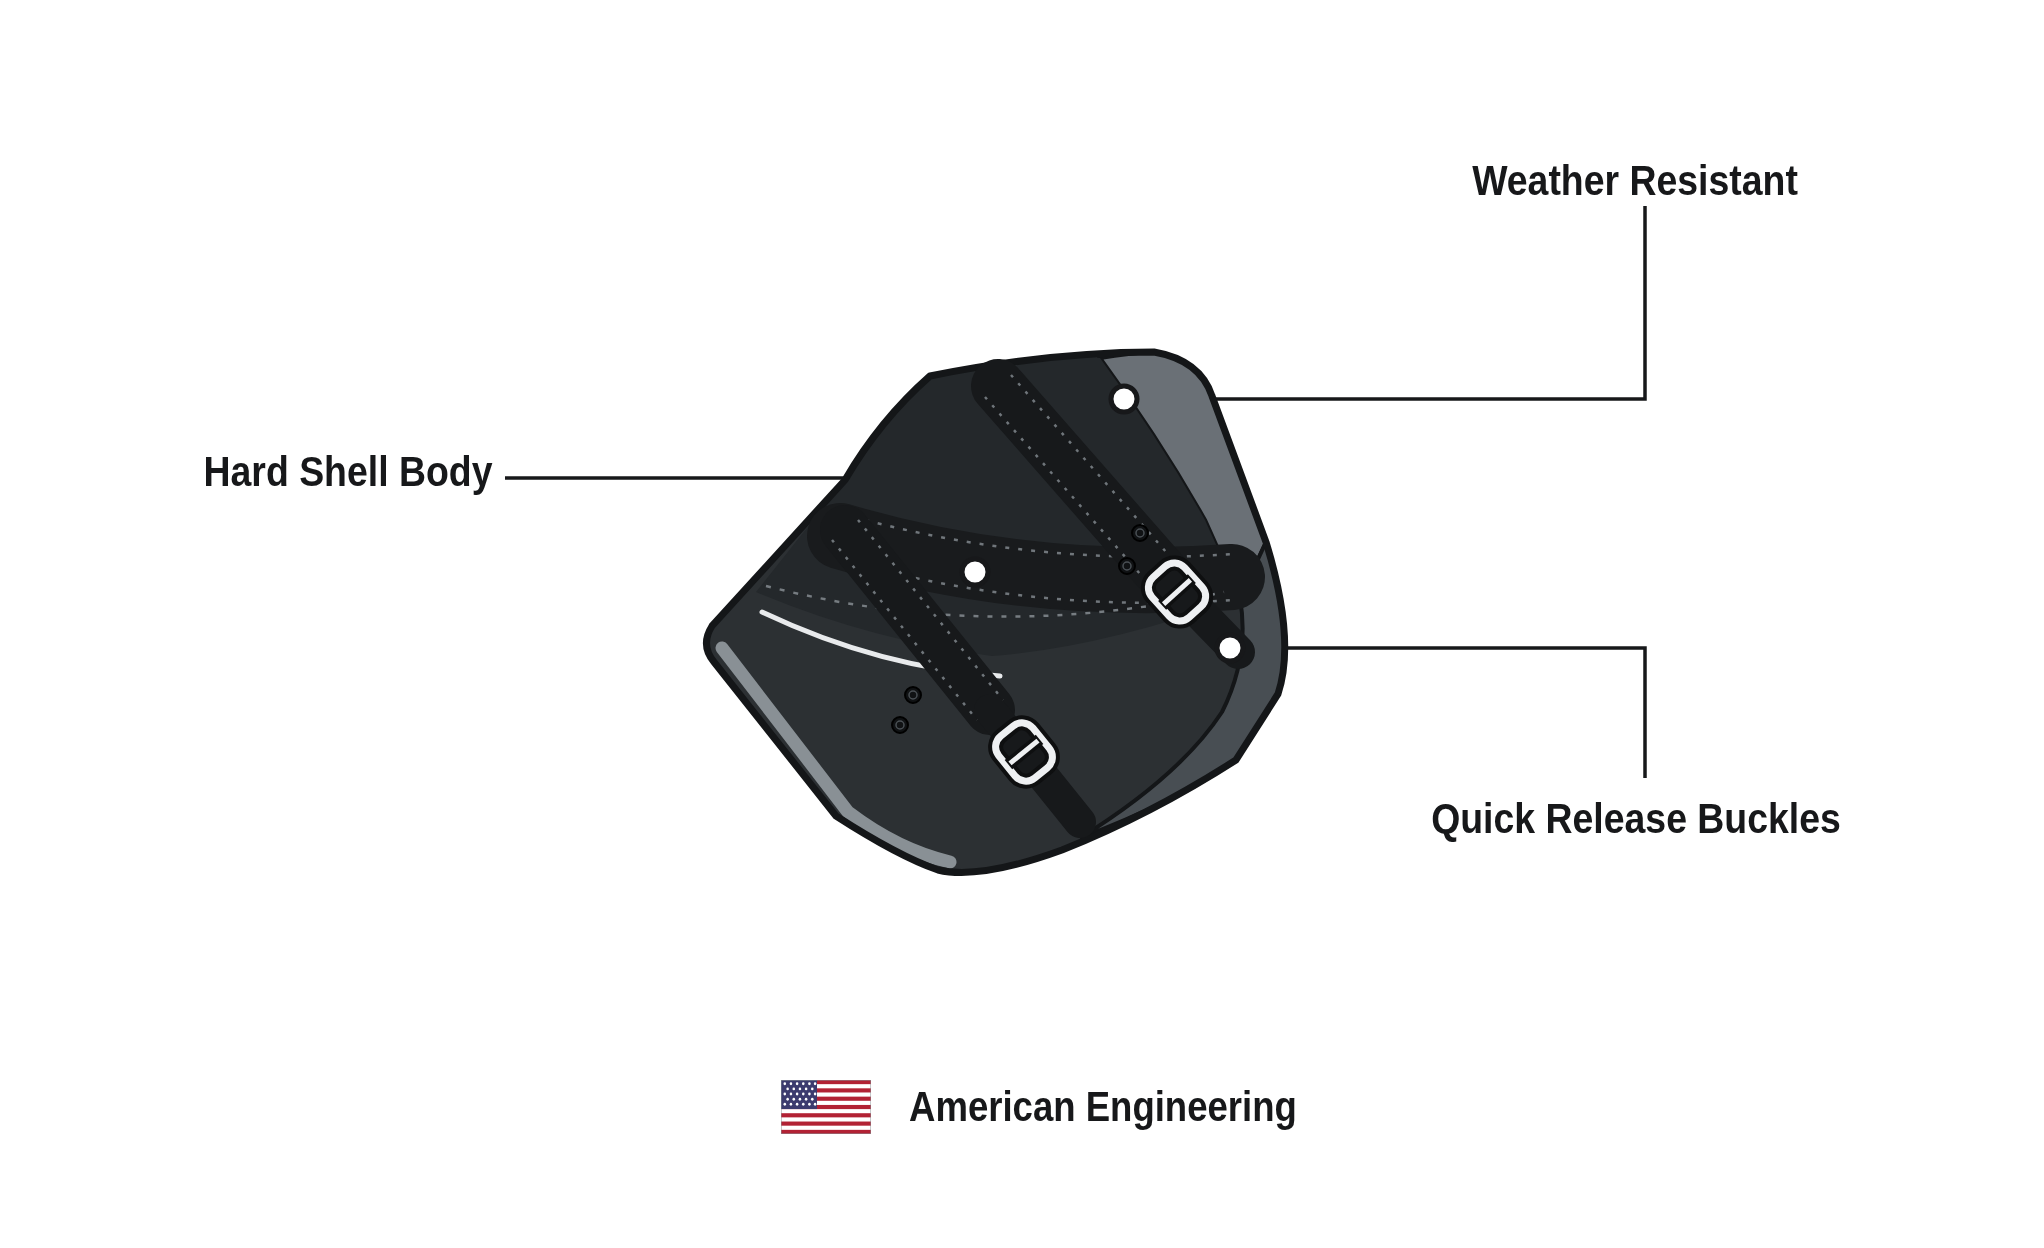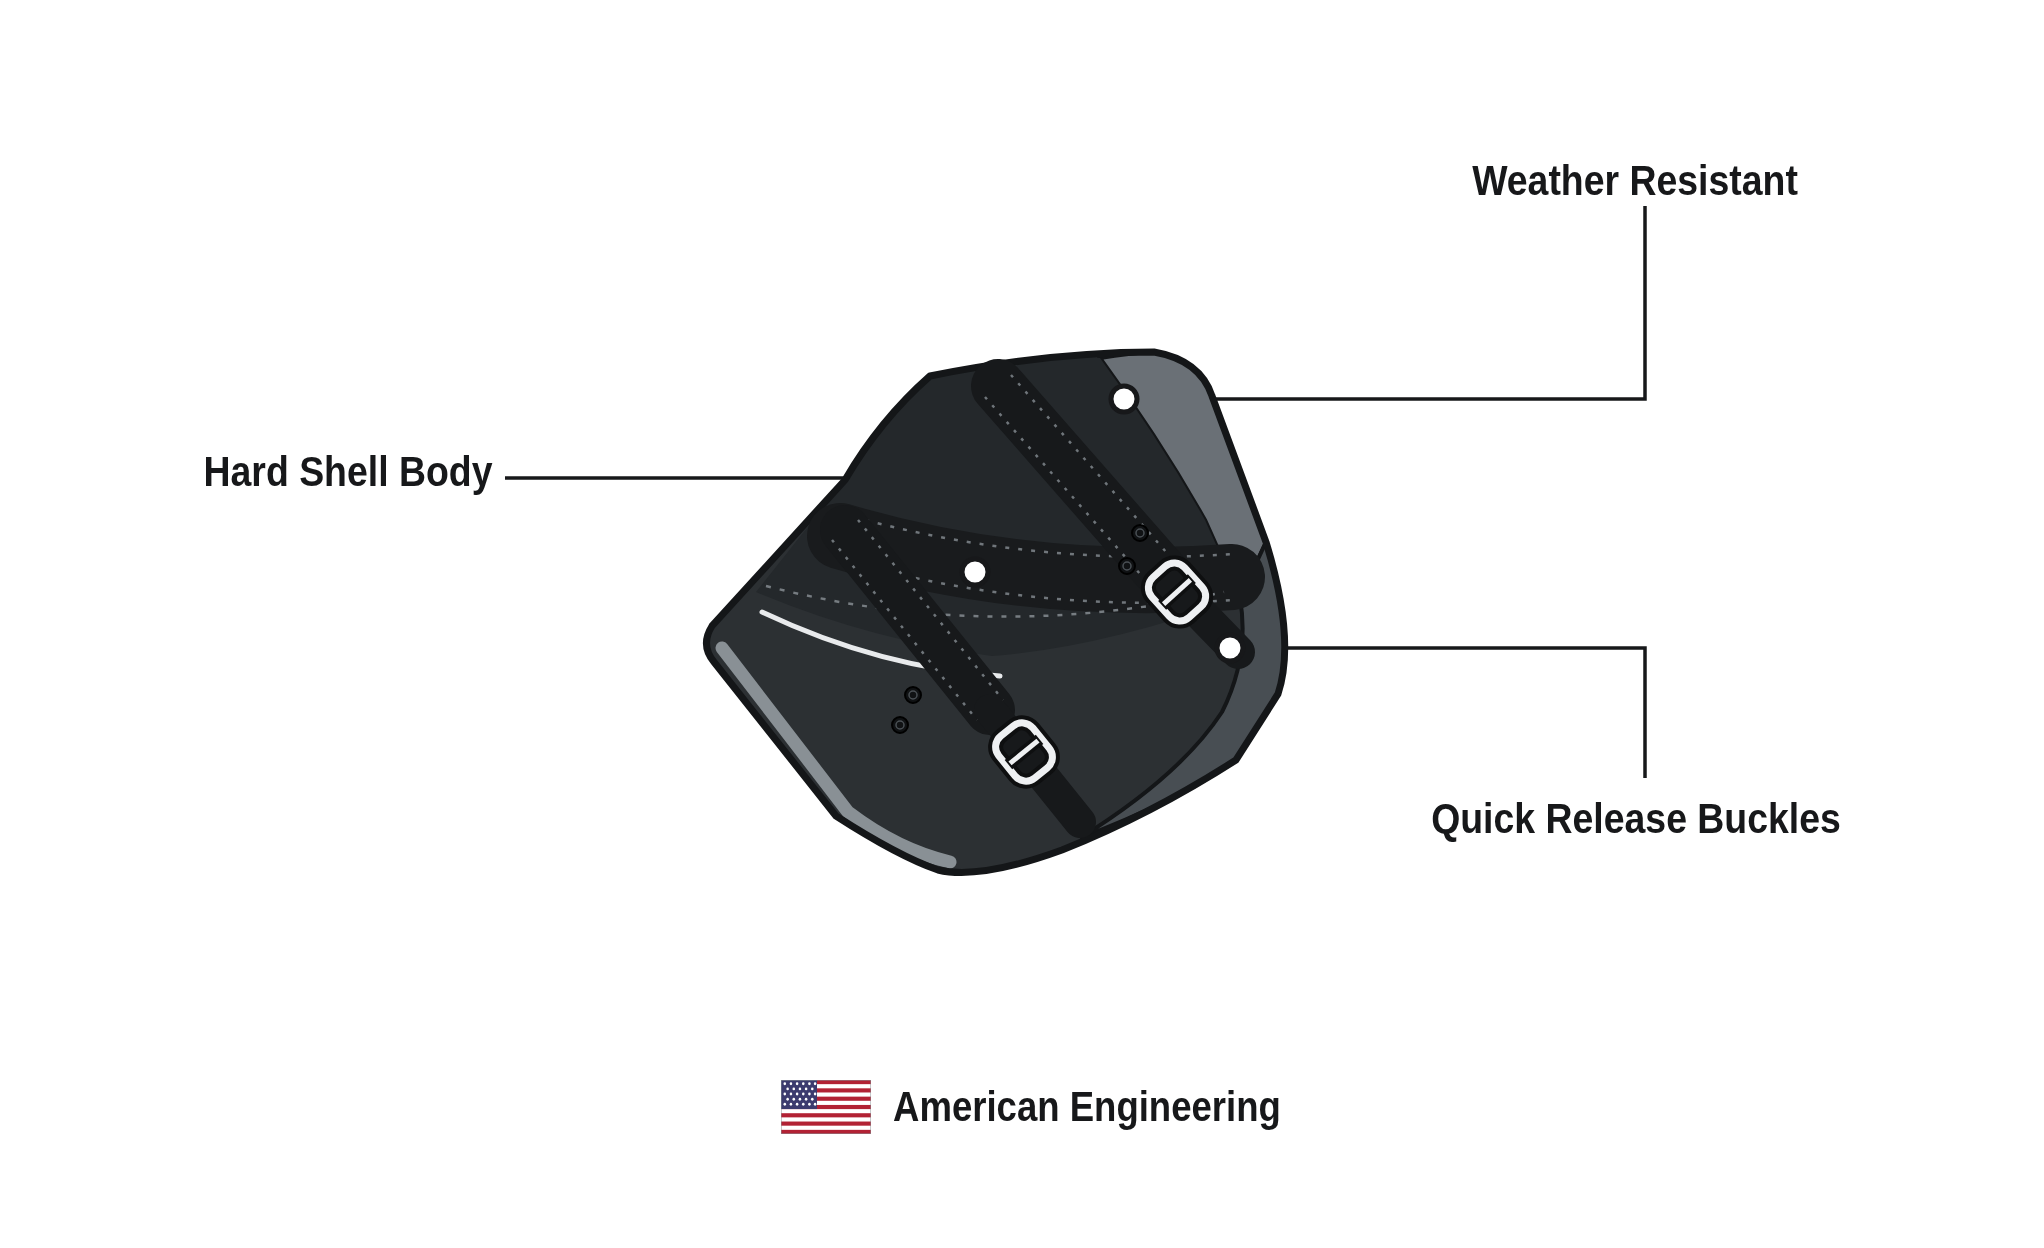--- a/index.html
+++ b/index.html
@@ -24,21 +24,21 @@
     white-space: nowrap;
     transform: translateX(-50%) scaleX(0.87);
     letter-spacing: 0px;
   }
   .footer {
     position: absolute;
     left: 781px;
     top: 1080px;
     display: flex;
     align-items: center;
-    gap: 22px;
+    gap: 38px;
   }
   .flag {
     width: 90px;
     height: 54px;
     display: block;
   }
   .footer-label {
     font-weight: 700;
     font-size: 42px;
     color: #17181a;

